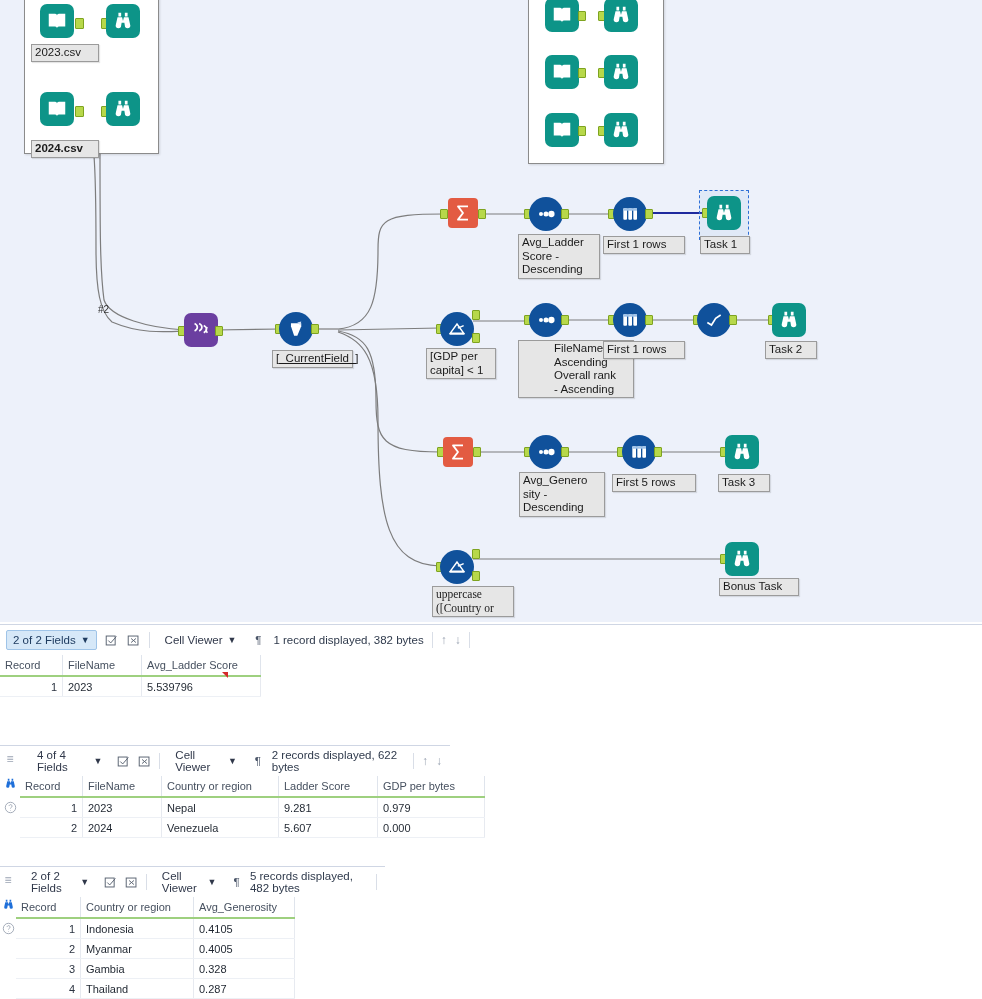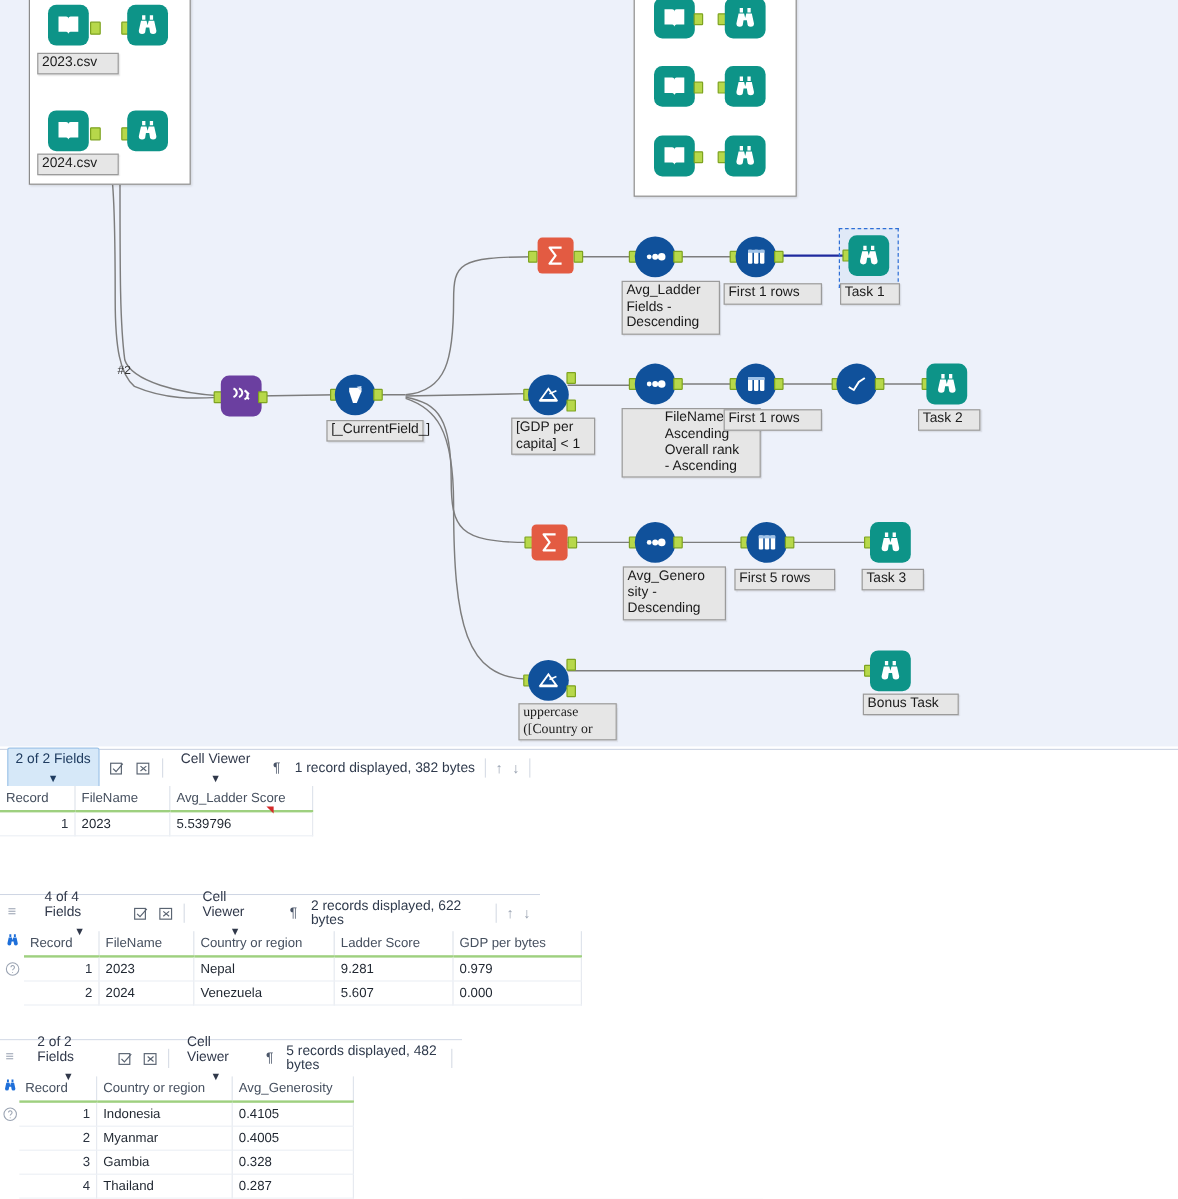--- a/index.html
+++ b/index.html
@@ -74,21 +74,21 @@
   .panel-header .ph-sub{color:#6a6a6a;margin-left:4px;}
 
   .toolbar{
     height:30px;display:flex;align-items:center;gap:8px;
     padding:0 8px;background:#ffffff;border-bottom:1px solid #e6eaf1;
     font-size:11.5px;color:#30384a;
   }
   .fields-btn{
     display:flex;align-items:center;gap:5px;
     padding:3px 6px;border:1px solid #9fc4e8;background:#d6e8f8;
-    border-radius:2px;color:#1f3c60;font-size:11.5px;flex-direction:column;
+    border-radius:2px;color:#1f3c60;font-size:11.5px;
   }
   .fields-btn.flat{border:1px solid transparent;background:transparent;color:#30384a;}
   .tb-icon{
     width:14px;height:14px;display:inline-flex;align-items:center;justify-content:center;
     color:#4a5568;
   }
   .tb-sep{width:1px;height:16px;background:#d9dee7;}
   .tb-text{color:#2f3a4c;}
   .caret{font-size:9px;}
   .arrow-btn{color:#9aa3b2;font-size:12px;}
@@ -189,21 +189,21 @@
 
   <div class="tool" style="left:40px;top:92px;">
     <div class="glyph sq teal" style="position:absolute;inset:0;">
       <svg width="22" height="22" viewBox="0 0 24 24" fill="#fff">
           <path d="M3 4h7c1 0 2 .8 2 2v14c0-1-1-2-2-2H3V4zm18 0h-7c-1 0-2 .8-2 2v14c0-1 1-2 2-2h7V4z"></path>
         </svg>
     </div>
   </div>
   <div class="nub" style="left:75px;top:106px;"></div>
   <div class="nub" style="left:101px;top:106px;"></div>
-  <div class="cap" style="left:31px;top:128px;width:60px;">2024.csv</div>
+  <div class="cap" style="left:31px;top:140px;width:60px;font-weight:bold;">2024.csv</div>
 
   <div class="tool" style="left:106px;top:92px;">
     <div class="glyph sq teal" style="position:absolute;inset:0;">
       <svg width="22" height="22" viewBox="0 0 24 24" fill="#fff">
           <path d="M7 3h3v4H7zM14 3h3v4h-3zM6 8h5l1 4h0l1-4h5l2 9a3 3 0 01-3 3 3 3 0 01-3-3l-.5-3h-3l-.5 3a3 3 0 01-3 3 3 3 0 01-3-3z"></path>
         </svg>
     </div>
   </div>
 
   <div class="container-box" style="left:528px;top:-8px;width:134px;height:170px;"></div>
@@ -274,21 +274,21 @@
   <div class="nub small" style="left:275px;top:324px;"></div>
   <div class="tool" style="left:279px;top:312px;">
     <div class="glyph circ navy" style="position:absolute;inset:0;">
       <svg width="19" height="19" viewBox="0 0 24 24" fill="#fff">
           <path d="M5 4h13v4l-5 12H9L5 8z"></path>
           <path d="M13 3l5 -1 -1 5z" fill="#cfe0f5"></path>
         </svg>
     </div>
   </div>
   <div class="nub small" style="left:311px;top:324px;"></div>
-  <div class="cap" style="left:272px;top:350px;width:73px;">[_CurrentField_]</div>
+  <div class="cap" style="left:272px;top:350px;width:73px;text-decoration:underline;">[_CurrentField_]</div>
 
   <div class="nub small" style="left:440px;top:209px;"></div>
   <div class="tool" style="left:448px;top:198px;width:30px;height:30px;">
     <div class="glyph red" style="position:absolute;inset:0;width:30px;height:30px;">
       <svg width="20" height="20" viewBox="0 0 24 24" fill="none" stroke="#fff" stroke-width="2.2" stroke-linejoin="round">
         <path d="M18 4H6l6 8-6 8h12"></path>
       </svg>
     </div>
   </div>
   <div class="nub small" style="left:478px;top:209px;"></div>
@@ -298,21 +298,21 @@
     <div class="glyph circ navy" style="position:absolute;inset:0;">
       <svg width="20" height="20" viewBox="0 0 24 24">
           <circle cx="6" cy="12" r="2.4" fill="#fff"></circle>
           <circle cx="12" cy="12" r="3" fill="#fff"></circle>
           <circle cx="18.5" cy="12" r="3.8" fill="#fff"></circle>
         </svg>
     </div>
   </div>
   <div class="nub small" style="left:561px;top:209px;"></div>
   <div class="cap" style="left:518px;top:234px;width:74px;">Avg_Ladder
-Fields -
+Score -
 Descending</div>
 
   <div class="nub small" style="left:608px;top:209px;"></div>
   <div class="tool" style="left:613px;top:197px;">
     <div class="glyph circ navy" style="position:absolute;inset:0;">
       <svg width="20" height="20" viewBox="0 0 24 24">
           <rect x="4" y="5" width="4.4" height="14" rx="1.2" fill="#fff"></rect>
           <rect x="10" y="5" width="4.4" height="14" rx="1.2" fill="#fff"></rect>
           <rect x="16" y="5" width="4.4" height="14" rx="1.2" fill="#fff"></rect>
           <rect x="4" y="5" width="16.4" height="3" fill="#9fc2e8"></rect>

